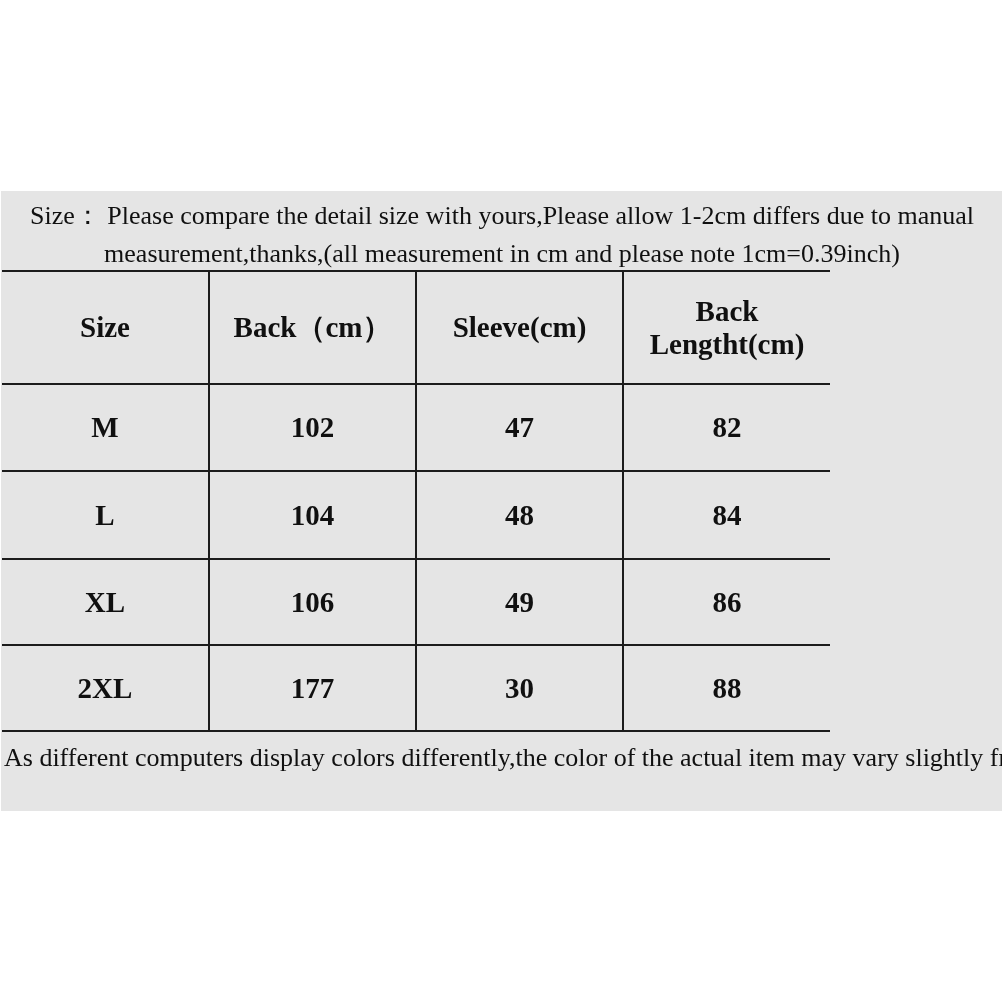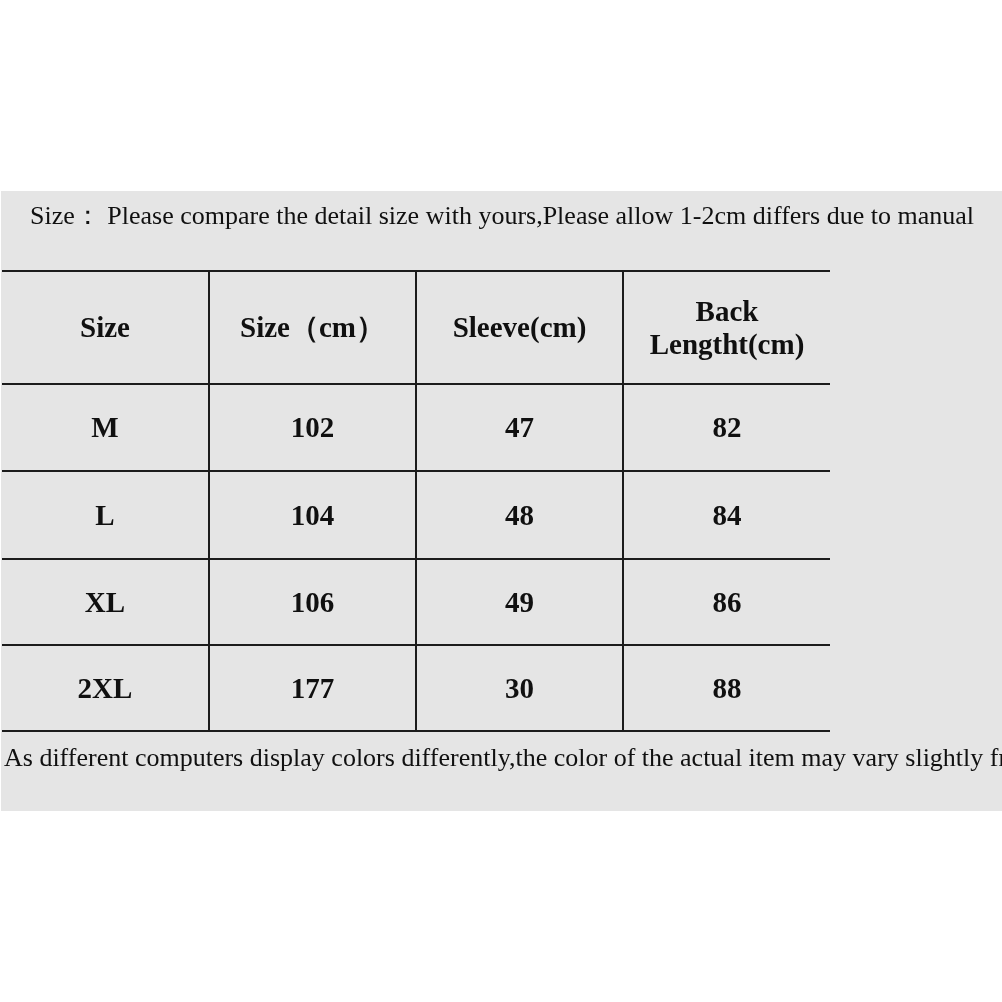--- a/index.html
+++ b/index.html
@@ -58,27 +58,28 @@
   }
   .footer .line { white-space:nowrap; }
 </style>
 </head>
 <body>
 
 <div class="panel">
 
   <div class="notice">
     <div class="line">Size：  Please compare the detail size with yours,Please allow 1-2cm differs due to manual</div>
+    <div class="line">measurement,thanks,(all measurement in cm and please note 1cm=0.39inch)</div>
   </div>
 
   <table class="size-table">
     <thead>
       <tr class="header-row">
         <th>Size</th>
-        <th>Size（cm）</th>
+        <th>Back（cm）</th>
         <th>Sleeve(cm)</th>
         <th>Back Lengtht(cm)</th>
       </tr>
     </thead>
     <tbody>
       <tr class="data-row-0">
         <td>M</td>
         <td>102</td>
         <td>47</td>
         <td>82</td>

